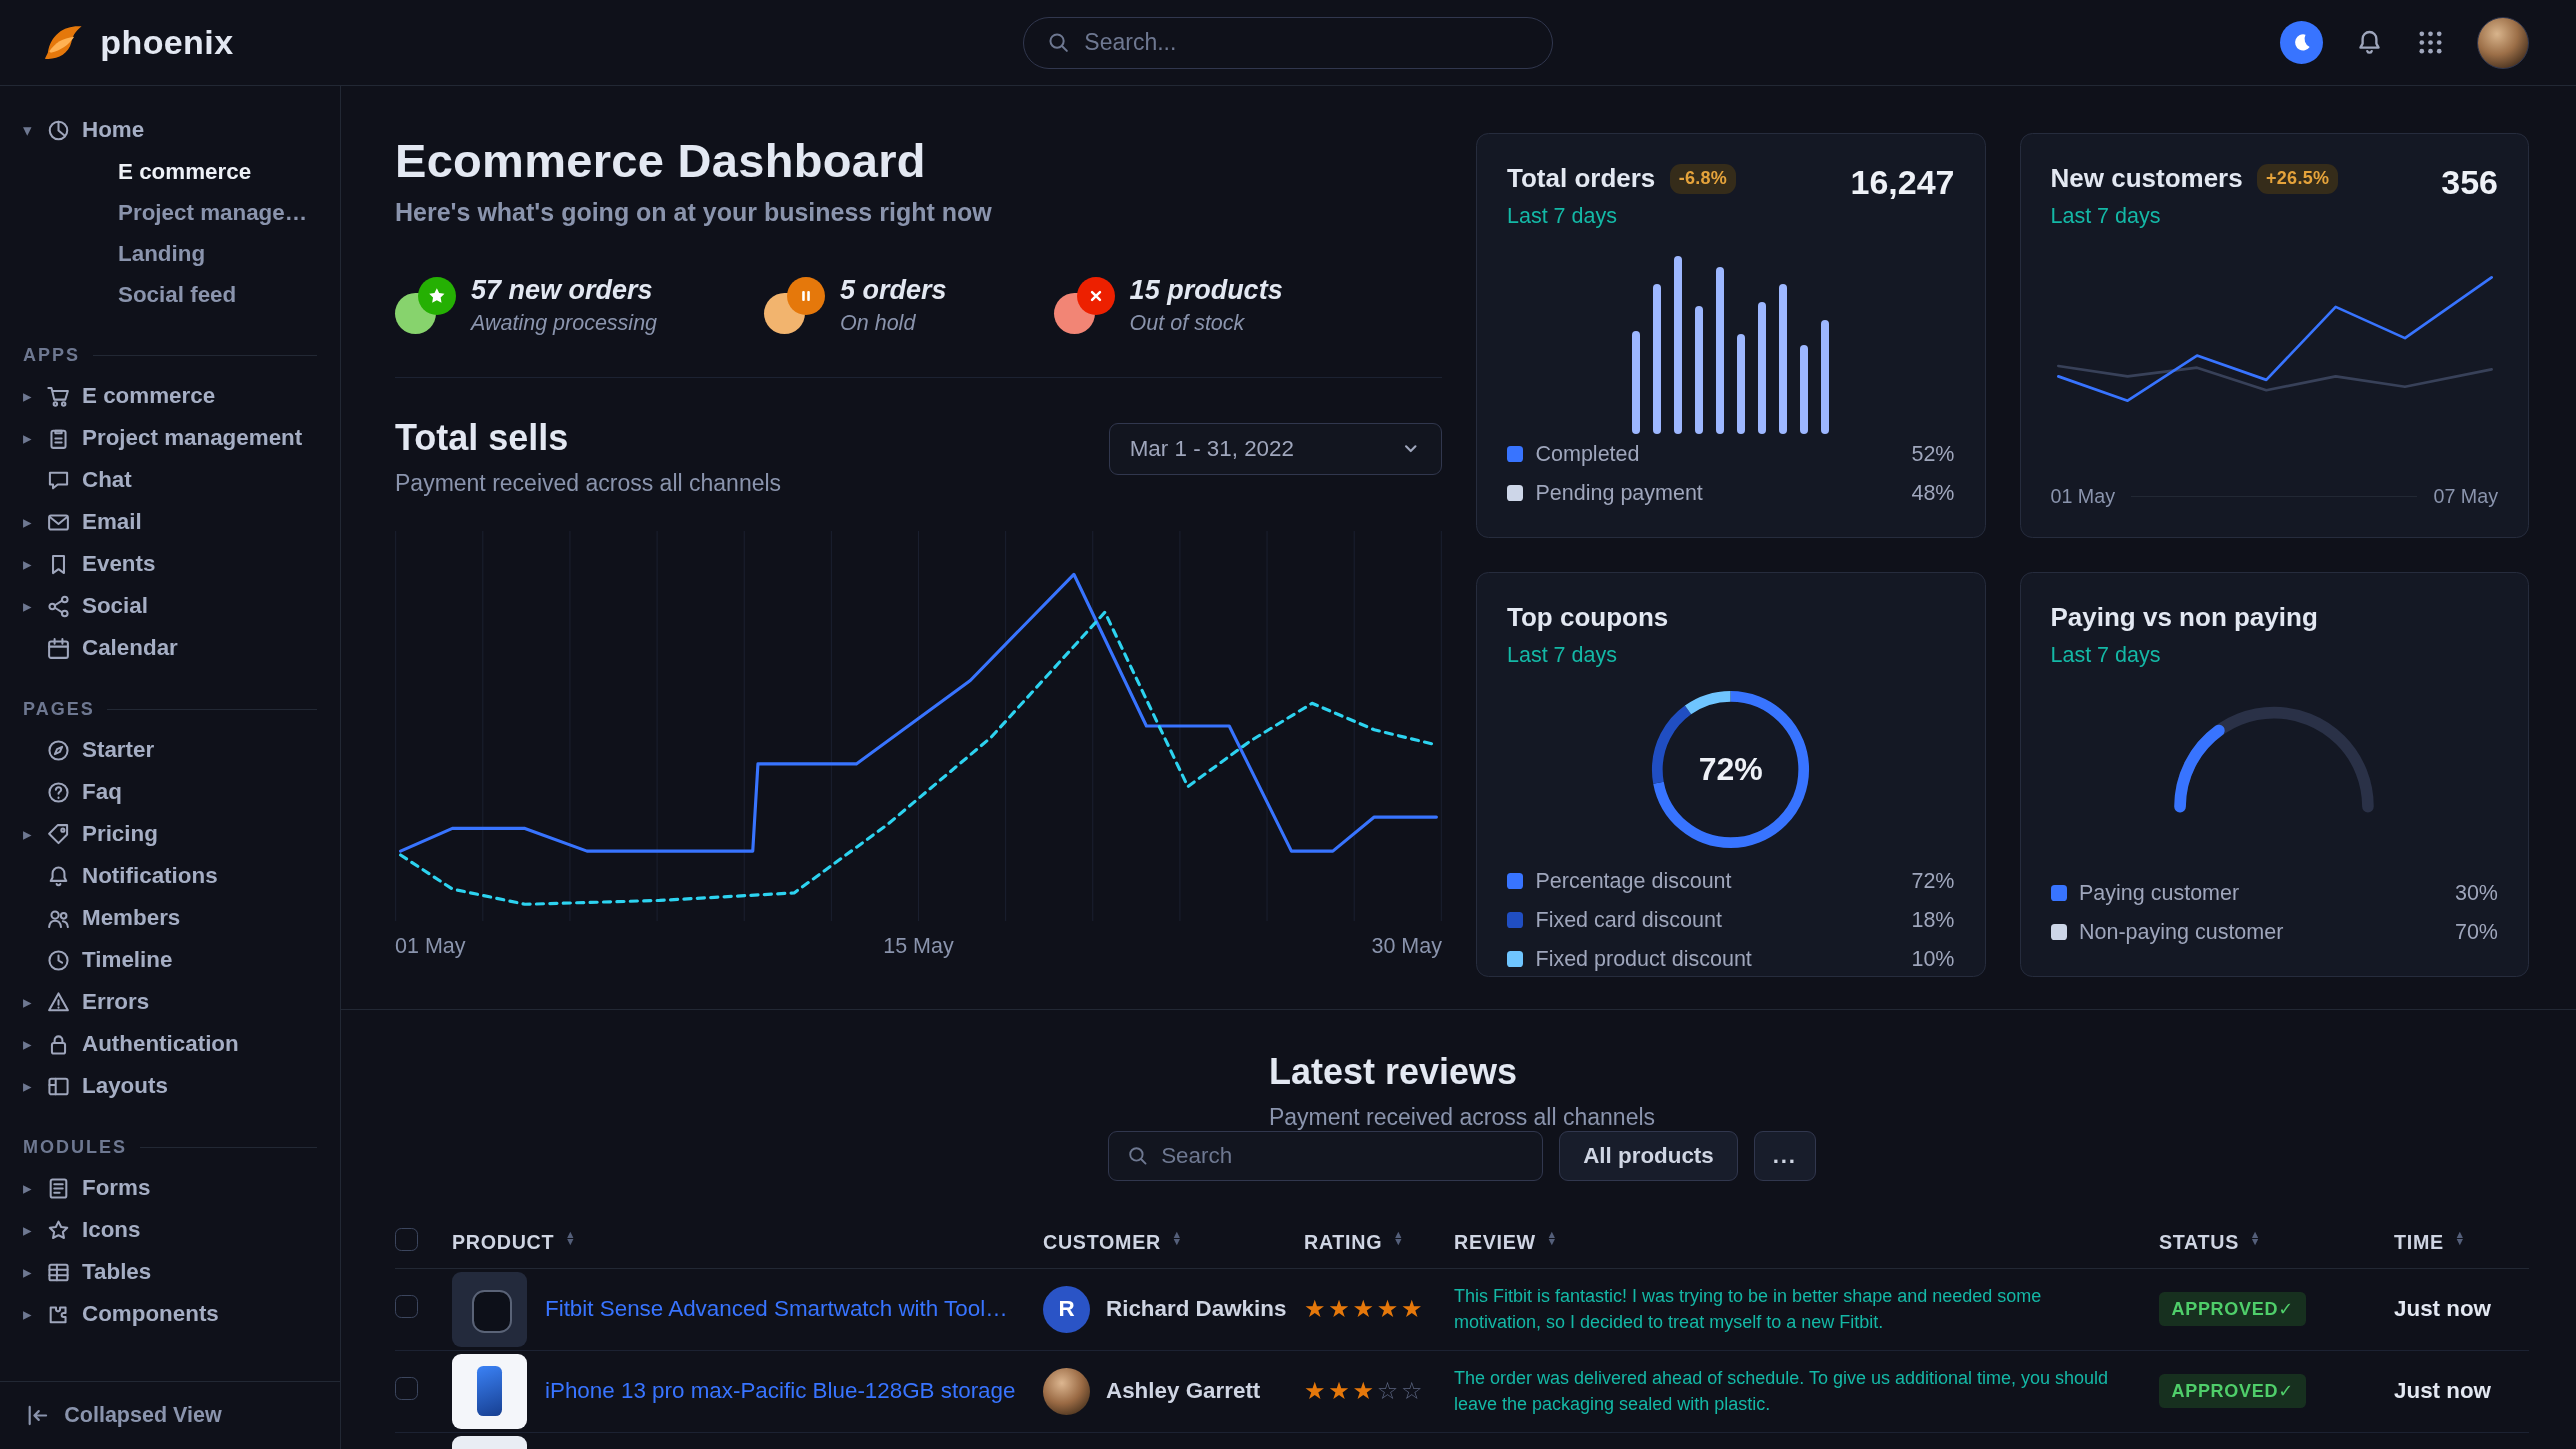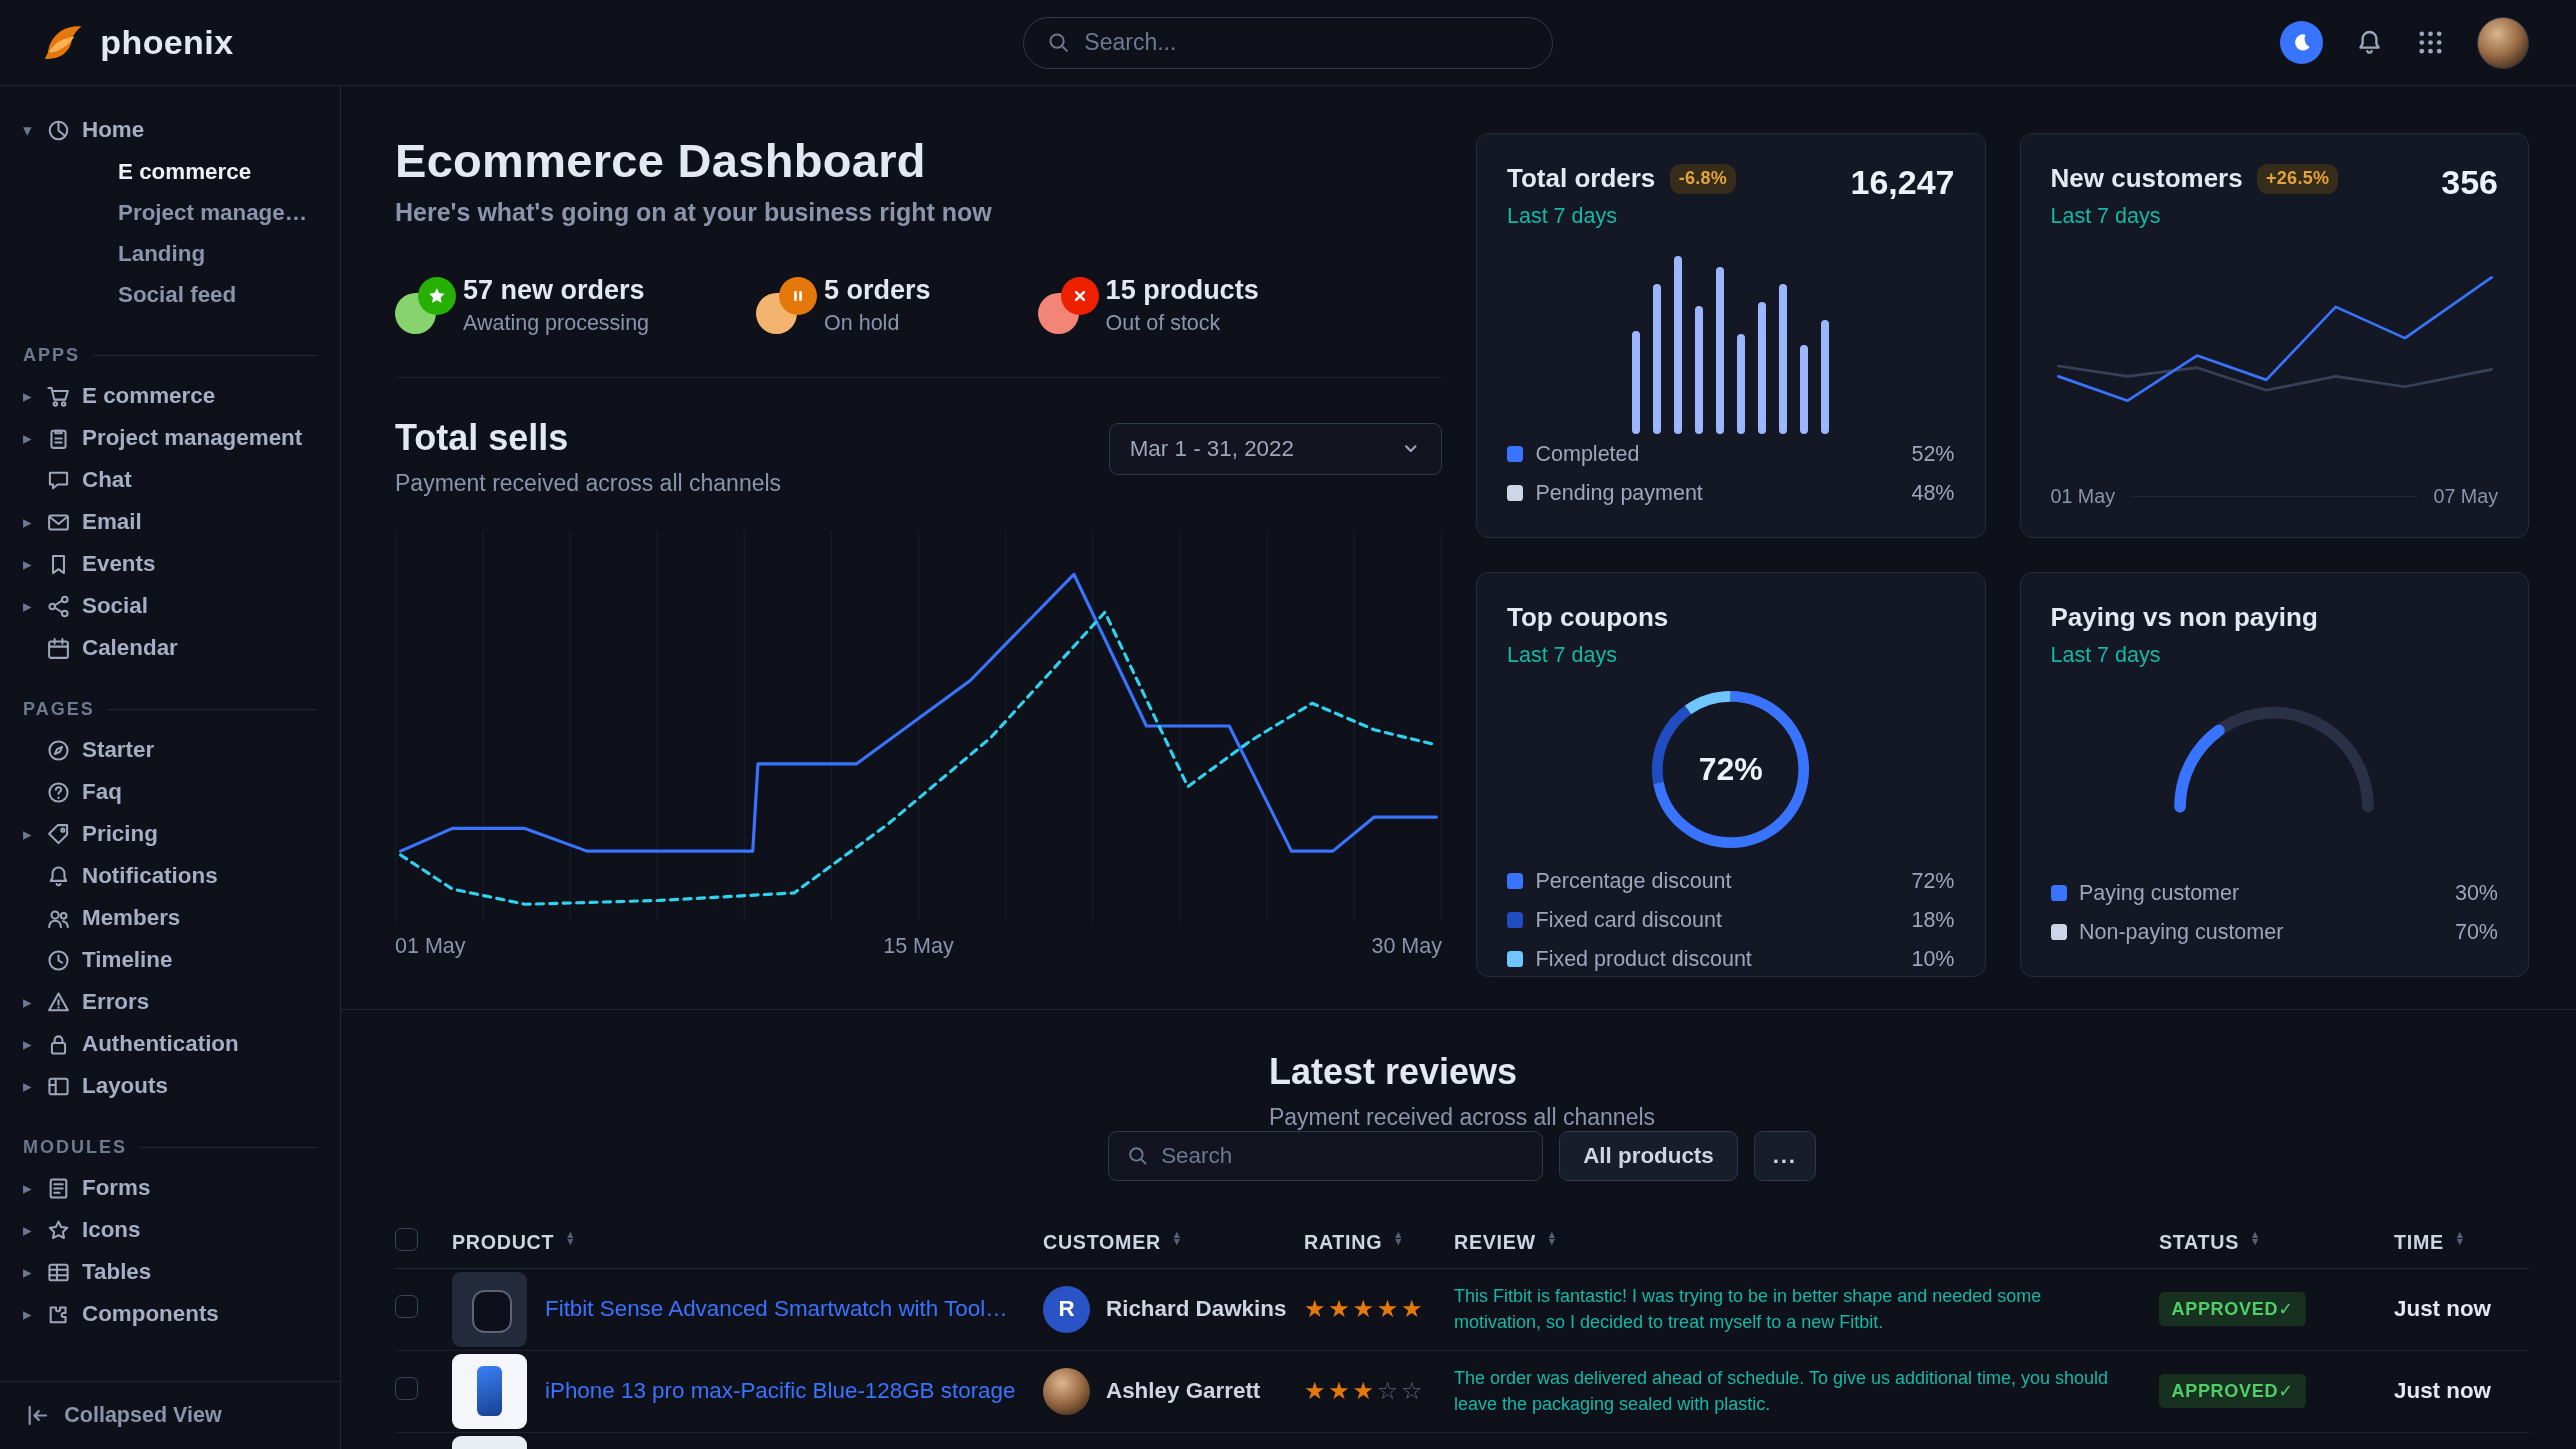--- a/index.html
+++ b/index.html
@@ -35,21 +35,21 @@
   .nav-item.active{color:#eef1f7;}
   .side-footer{position:absolute;left:0;right:0;bottom:0;height:68px;border-top:0.9px solid #222834;display:flex;align-items:center;gap:14.3px;padding:0 25px;color:#8a94ad;font-size:21.5px;font-weight:600;cursor:pointer;background:#0f111a;}
 
   
   .content{position:absolute;left:341px;top:86px;right:0;bottom:0;padding:47px 47px 0 54px;overflow:hidden;}
   .dash-top{display:flex;gap:34px;}
   .left-col{width:1047px;flex:none;}
   h1{font-size:47px;font-weight:800;color:#e3e8f2;letter-spacing:0.3px;}
   .sub{font-size:25px;color:#8a94ad;margin-top:10px;font-weight:bold;}
   .stats{display:flex;gap:107px;margin-top:48px;align-items:center;}
-  .stat{display:flex;align-items:center;gap:7px;}
+  .stat{display:flex;align-items:center;gap:15px;font-style:italic;}
   .leaf{position:relative;width:61px;height:57px;flex:none;}
   .leaf .blob{position:absolute;left:0;bottom:0;width:41px;height:41px;border-radius:21.5px 5.4px 21.5px 21.5px;opacity:.95;}
   .leaf .circ{position:absolute;right:0;top:0;width:38px;height:38px;border-radius:50%;display:flex;align-items:center;justify-content:center;}
   .stat-val{font-size:27px;font-weight:800;color:#e3e8f2;}
   .stat-label{font-size:21.5px;color:#8a94ad;margin-top:5.4px;}
   .stats-divider{border:none;border-top:0.9px solid #1c2232;margin-top:41px;}
   .sells-head{display:flex;align-items:flex-start;justify-content:space-between;margin-top:39px;}
   h2{font-size:36px;font-weight:800;color:#e3e8f2;}
   .sub2{font-size:23px;color:#8a94ad;margin-top:10.7px;}
   .date-select{width:333px;height:52px;border:0.9px solid #31374e;border-radius:9px;display:flex;align-items:center;justify-content:space-between;

